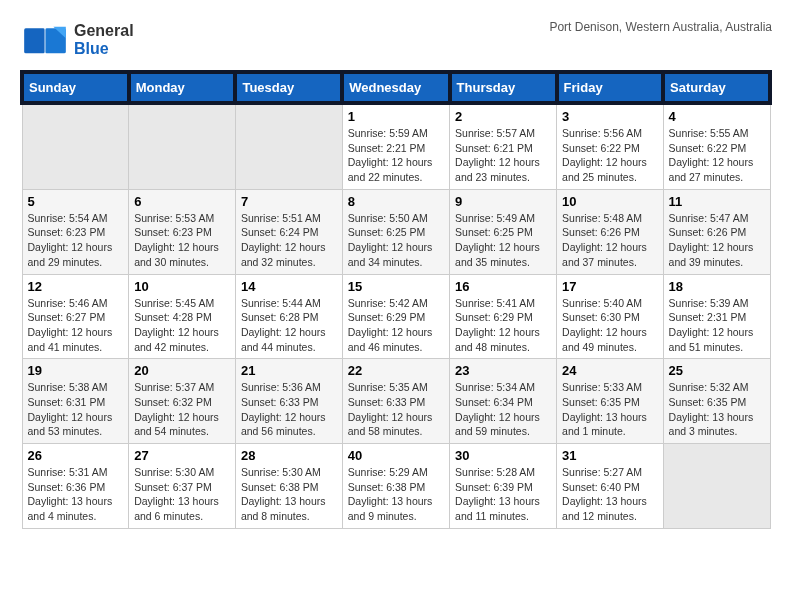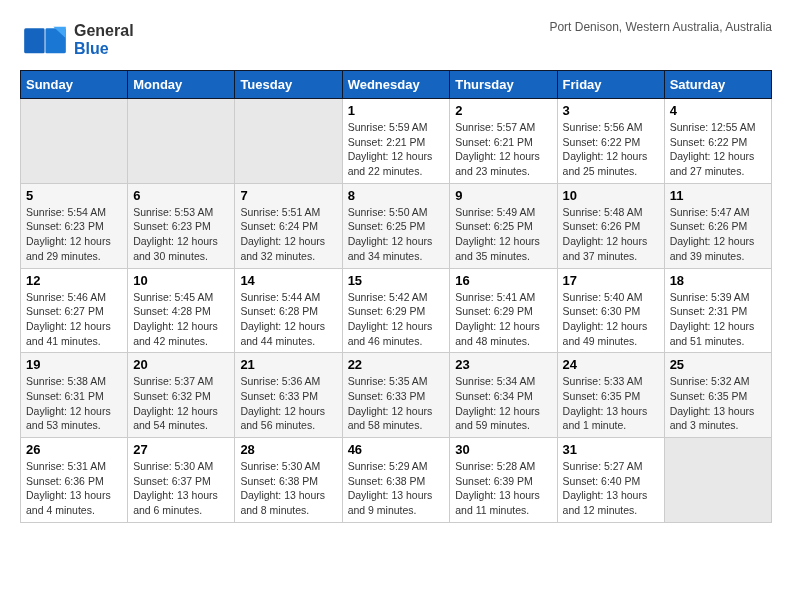--- a/index.html
+++ b/index.html
@@ -32,21 +32,21 @@
       width: 100%;
       border-collapse: collapse;
       font-size: 11px;
     }
     .calendar th {
       background-color: #1565c0;
       color: #fff;
       text-align: left;
       padding: 6px 5px;
       font-size: 13px;
-      border: 1px solid #0f172a;
+      border: 4px solid #0f172a;
     }
     .calendar td {
       border: 1px solid #ccc;
       vertical-align: top;
       padding: 4px 5px;
       width: 108px;
       min-height: 80px;
       background: #fff;
     }
     .calendar tr:nth-child(even) td {
@@ -131,21 +131,21 @@
         </td>
         <td>
           <span class="day-num">3</span>
           <div class="day-info">Sunrise: 5:56 AM
 Sunset: 6:22 PM
 Daylight: 12 hours
 and 25 minutes.</div>
         </td>
         <td>
           <span class="day-num">4</span>
-          <div class="day-info">Sunrise: 12:55 AM
+          <div class="day-info">Sunrise: 5:55 AM
 Sunset: 6:22 PM
 Daylight: 12 hours
 and 27 minutes.</div>
         </td>
       </tr>
       <tr>
         <td>
           <span class="day-num">5</span>
           <div class="day-info">Sunrise: 5:54 AM
 Sunset: 6:23 PM
@@ -313,21 +313,21 @@
 and 6 minutes.</div>
         </td>
         <td>
           <span class="day-num">28</span>
           <div class="day-info">Sunrise: 5:30 AM
 Sunset: 6:38 PM
 Daylight: 13 hours
 and 8 minutes.</div>
         </td>
         <td>
-          <span class="day-num">46</span>
+          <span class="day-num">40</span>
           <div class="day-info">Sunrise: 5:29 AM
 Sunset: 6:38 PM
 Daylight: 13 hours
 and 9 minutes.</div>
         </td>
         <td>
           <span class="day-num">30</span>
           <div class="day-info">Sunrise: 5:28 AM
 Sunset: 6:39 PM
 Daylight: 13 hours

